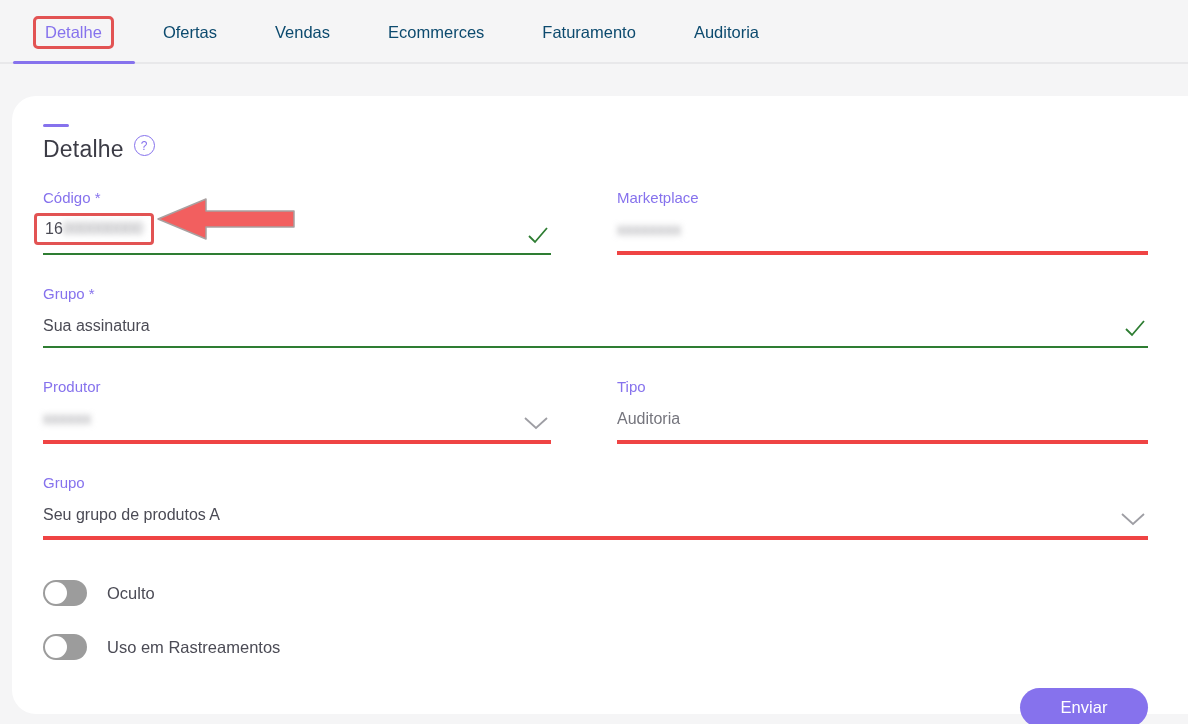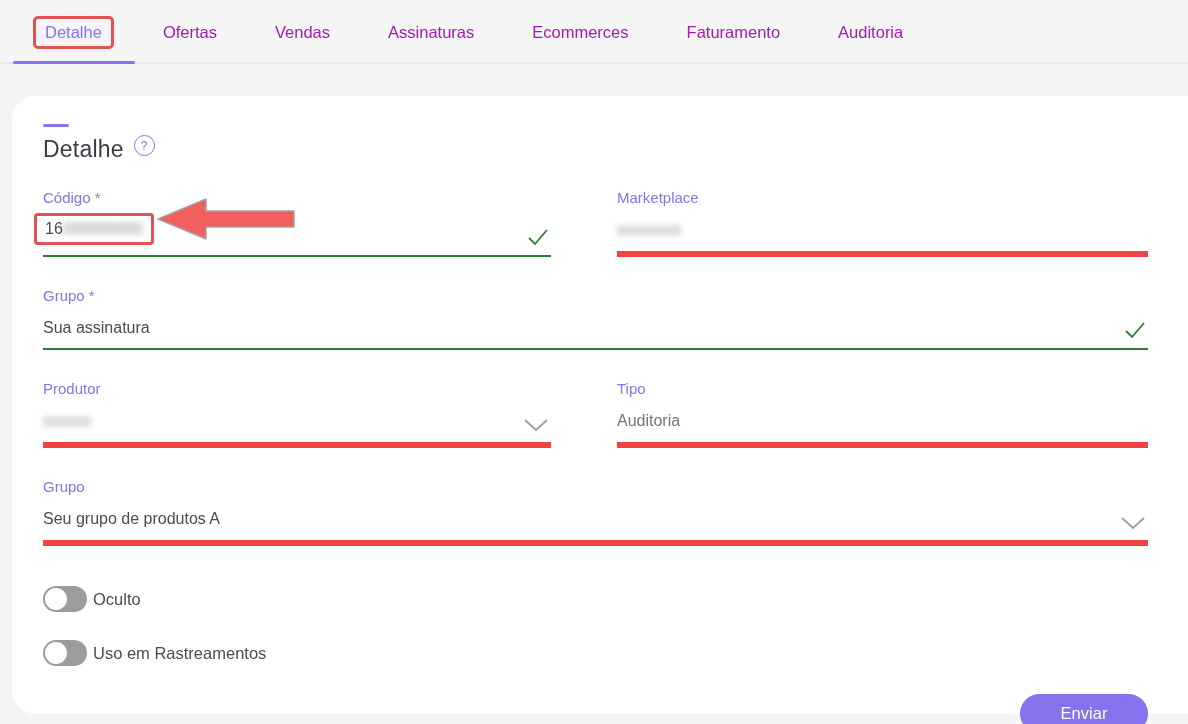--- a/index.html
+++ b/index.html
@@ -10,21 +10,21 @@
     position:relative;overflow:hidden;
     color:#44444c;
   }
   
   .tabbar{
     position:relative;height:64px;
     display:flex;align-items:center;
     padding-left:13px;background:#f5f5f6;
   }
   .tab{
-    padding:0 29px;font-size:16.5px;color:#a21caf;
+    padding:0 29px;font-size:16.5px;color:#0c4a6e;
     cursor:pointer;white-space:nowrap;line-height:64px;
   }
   .tab.active{color:#8672ed;padding:0 20px;}
   .tab-annotation{
     display:inline-block;border:3px solid #e25353;border-radius:5px;
     padding:4px 9px;line-height:normal;
   }
   .tabline{position:absolute;left:0;right:0;bottom:0;height:2px;background:#e8e8ea;}
   .tabline-active{
     position:absolute;left:13px;bottom:0;width:122px;height:3px;
@@ -40,37 +40,37 @@
   .heading-row{display:flex;align-items:center;gap:10px;margin-bottom:26px;}
   .heading{font-size:23px;color:#3c3c46;font-weight:400;letter-spacing:.2px;}
   .help-icon{
     width:19px;height:19px;border:1.6px solid #8672ed;border-radius:50%;
     color:#8672ed;font-size:12px;display:flex;align-items:center;justify-content:center;
     margin-top:-8px;cursor:pointer;
   }
   
   .row2{display:grid;grid-template-columns:508px 1fr;column-gap:66px;margin-bottom:30px;}
   .row1{margin-bottom:30px;}
-  .field{position:relative;border-bottom:6px solid #ef4444;padding-bottom:10px;}
+  .field{position:relative;border-bottom:4px solid #ef4444;padding-bottom:10px;}
   .field.valid{border-bottom:2px solid #2e7d32;padding-bottom:9px;}
   .f-label{font-size:15px;color:#8672ed;line-height:18px;margin-bottom:12px;}
   .f-value{font-size:16px;color:#4b4b55;line-height:22px;height:22px;display:flex;align-items:center;}
   .f-value.muted{color:#75757d;}
   .blurred{filter:blur(3px);color:#8e8e94;user-select:none;}
   .check-icon{position:absolute;right:2px;bottom:9px;}
   .chevron-icon{position:absolute;right:2px;bottom:10px;cursor:pointer;}
   
   .codigo-box{
     display:inline-flex;align-items:flex-end;
     border:3px solid #e25353;border-radius:4px;
     padding:2px 8px;margin:-5px 0 -3px -9px;background:transparent;
   }
   .arrow-annotation{position:absolute;left:113px;top:8px;z-index:5;pointer-events:none;}
   
-  .toggle-row{display:flex;align-items:center;gap:6px;margin-bottom:28px;}
+  .toggle-row{display:flex;align-items:center;gap:20px;margin-bottom:28px;}
   .toggle-row.first{margin-top:40px;}
   .toggle{
     width:44px;height:26px;border-radius:13px;background:#9c9c9c;
     position:relative;cursor:pointer;flex:0 0 auto;
   }
   .toggle-knob{
     position:absolute;left:2px;top:2px;width:22px;height:22px;border-radius:50%;
     background:#ffffff;
   }
   .toggle-label{font-size:16.5px;color:#4b4b55;}
@@ -86,21 +86,20 @@
 <body>
 
 <div class="tabbar">
   <div class="tab active">
     <span class="tab-annotation">
       <span>Detalhe</span>
     </span>
   </div>
   <div class="tab"><span>Ofertas</span></div>
   <div class="tab"><span>Vendas</span></div>
-  <div class="tab"><span>Assinaturas</span></div>
   <div class="tab"><span>Ecommerces</span></div>
   <div class="tab"><span>Faturamento</span></div>
   <div class="tab"><span>Auditoria</span></div>
   <div class="tabline"></div>
   <div class="tabline-active"></div>
 </div>
 
 <div class="card">
 
   <div class="heading-dash"></div>

